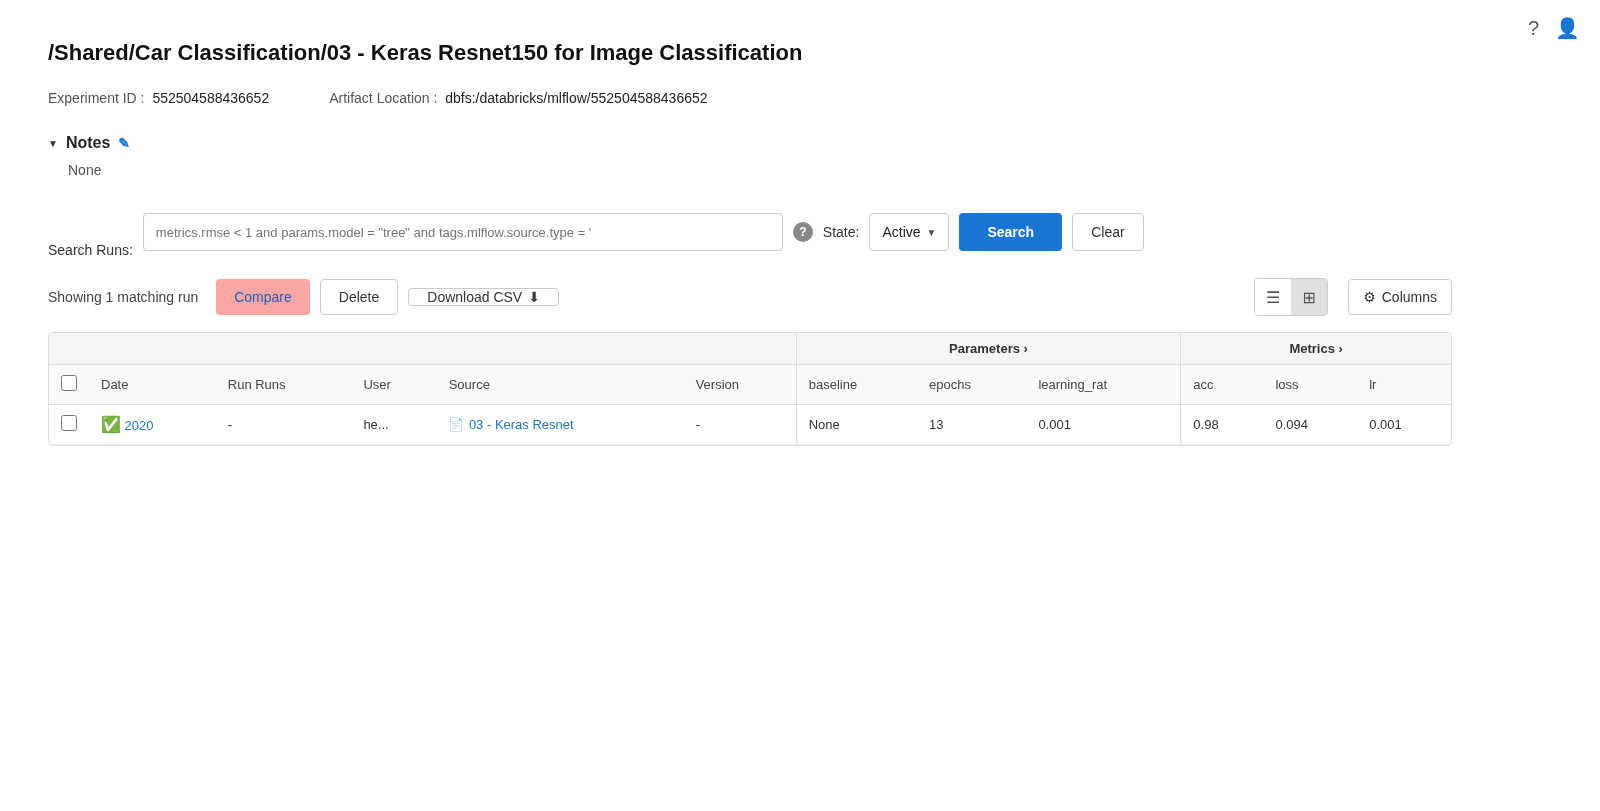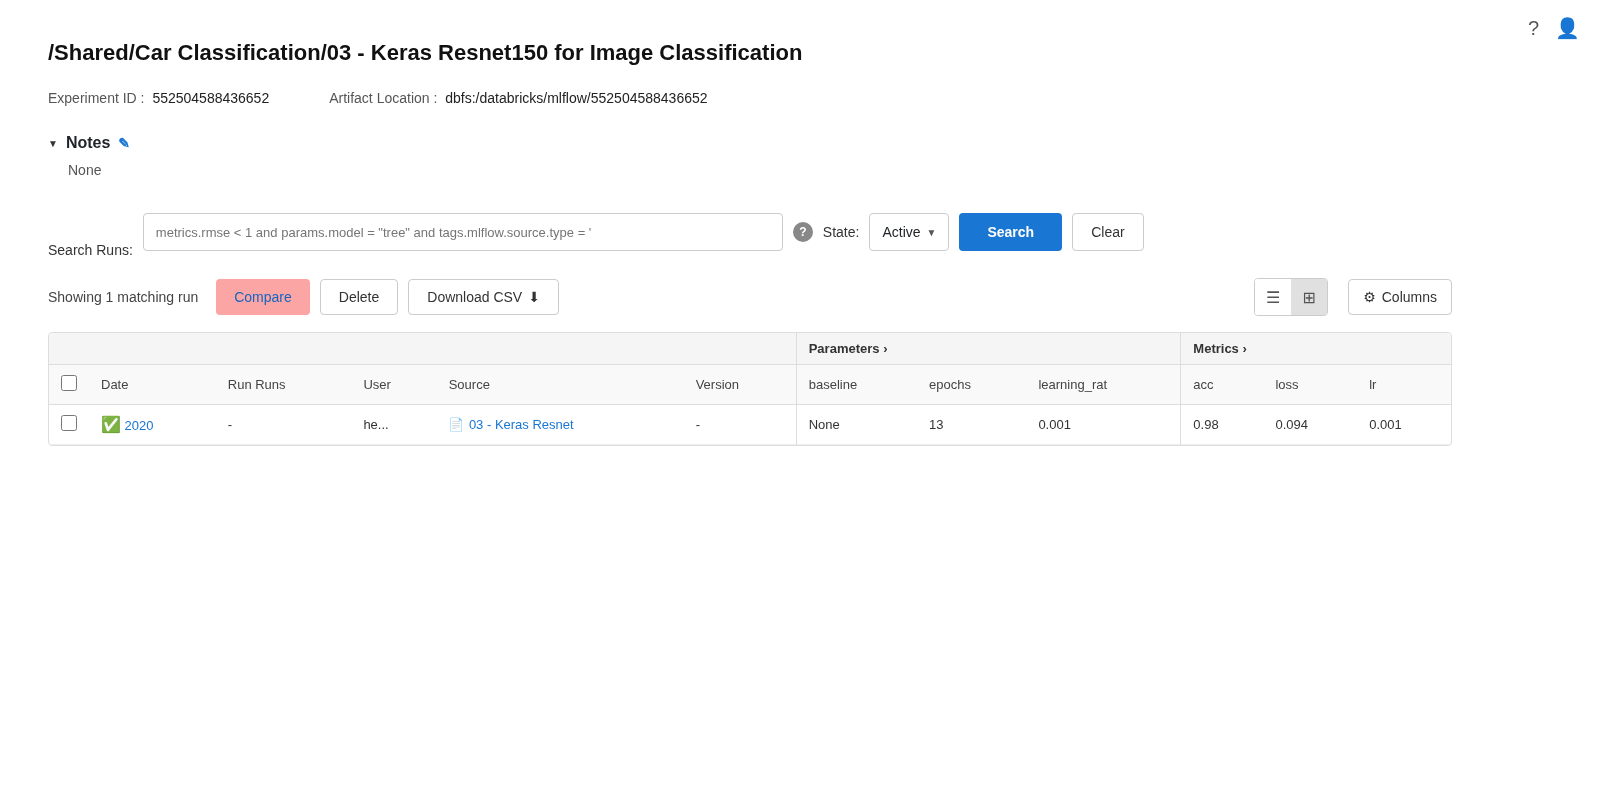--- a/index.html
+++ b/index.html
@@ -194,21 +194,21 @@
       height: 36px;
       background: #fff;
       color: #333;
       border: 1px solid #ccc;
       border-radius: 4px;
       padding: 0 18px;
       font-size: 14px;
       cursor: pointer;
     }
     .download-csv-btn {
-      height: 36px;
+      height: 18px;
       background: #fff;
       color: #333;
       border: 1px solid #ccc;
       border-radius: 4px;
       padding: 0 18px;
       font-size: 14px;
       cursor: pointer;
       display: flex;
       align-items: center;
       gap: 6px;
@@ -266,21 +266,21 @@
     }
     thead th {
       padding: 10px 12px;
       text-align: left;
       font-weight: 500;
       color: #444;
       border-bottom: 1px solid #ddd;
       white-space: nowrap;
     }
     thead th.group-header {
-      text-align: left;
+      text-align: center;
       font-weight: 600;
       color: #333;
       border-bottom: 1px solid #ddd;
       padding: 8px 12px;
     }
     .group-row th {
       border-bottom: 1px solid #ddd;
       background: #f9f9f9;
     }
     tbody tr {

